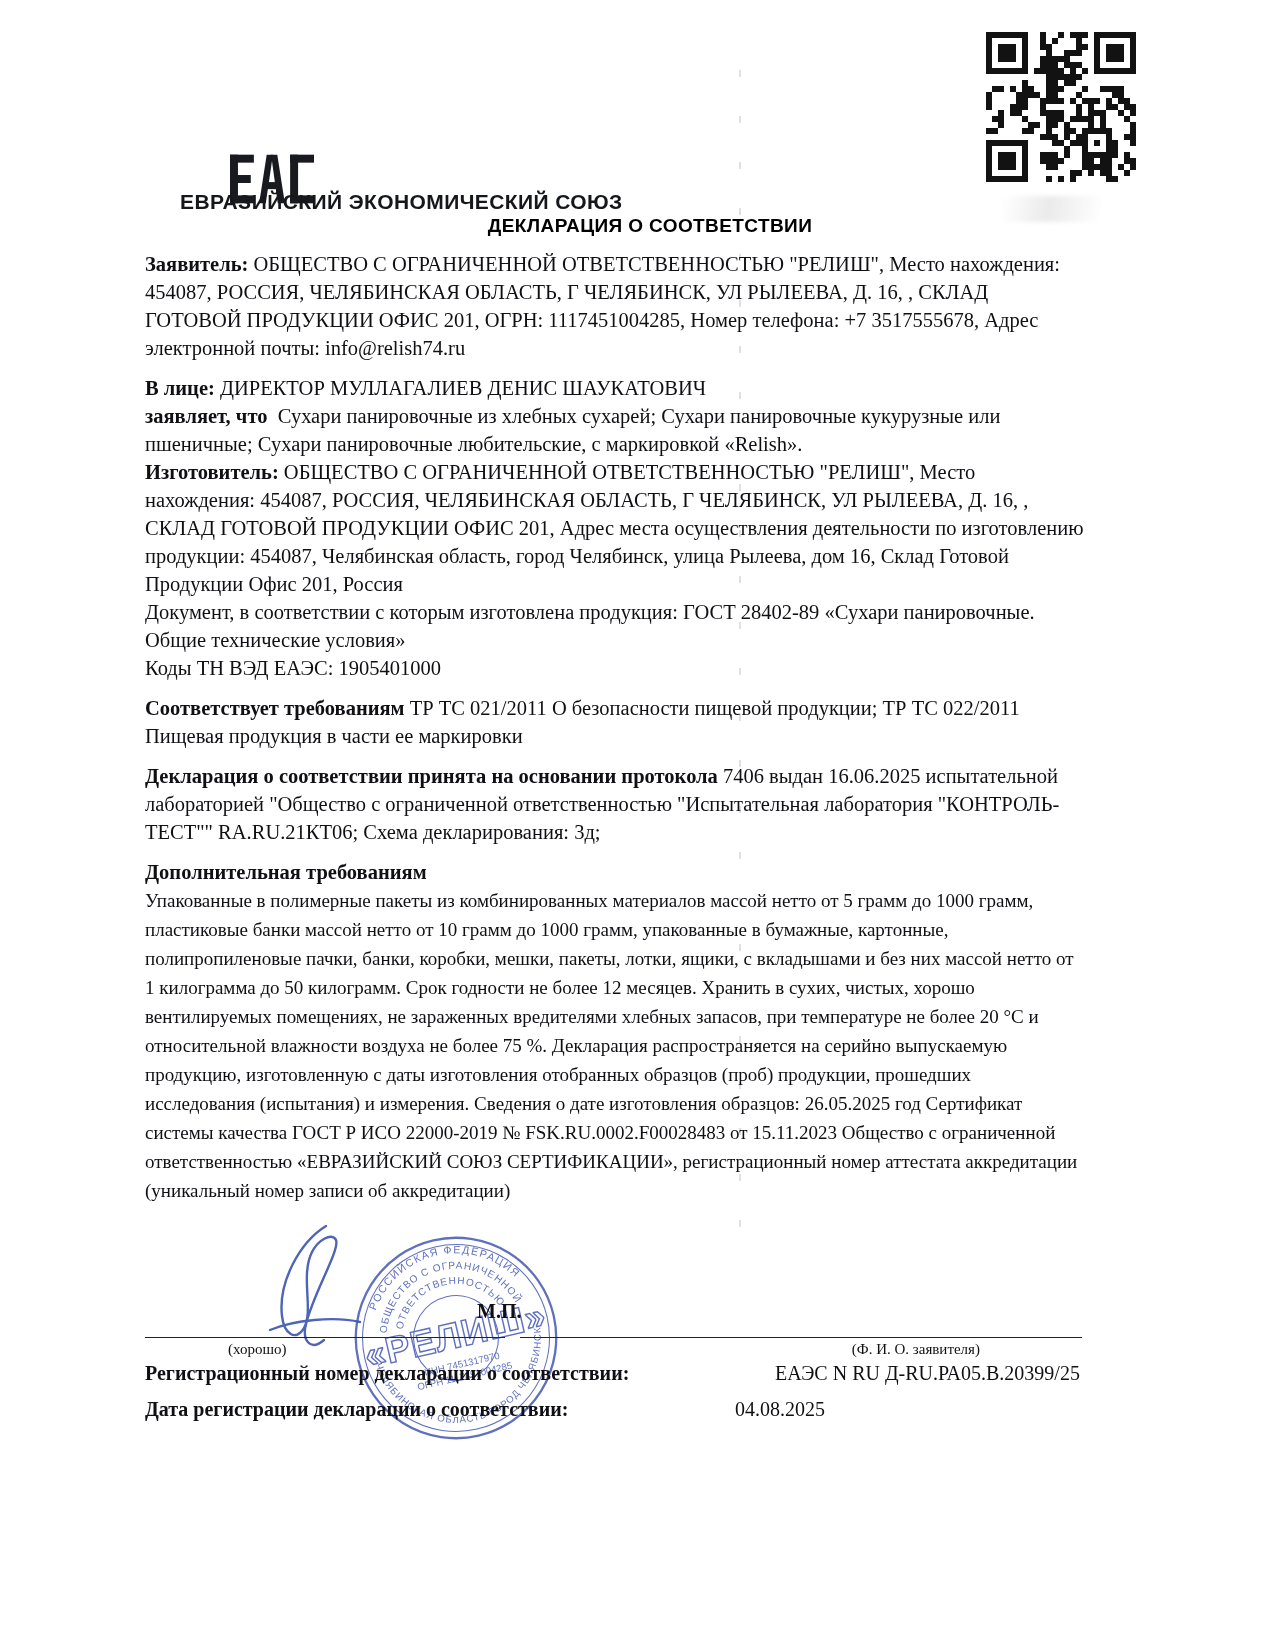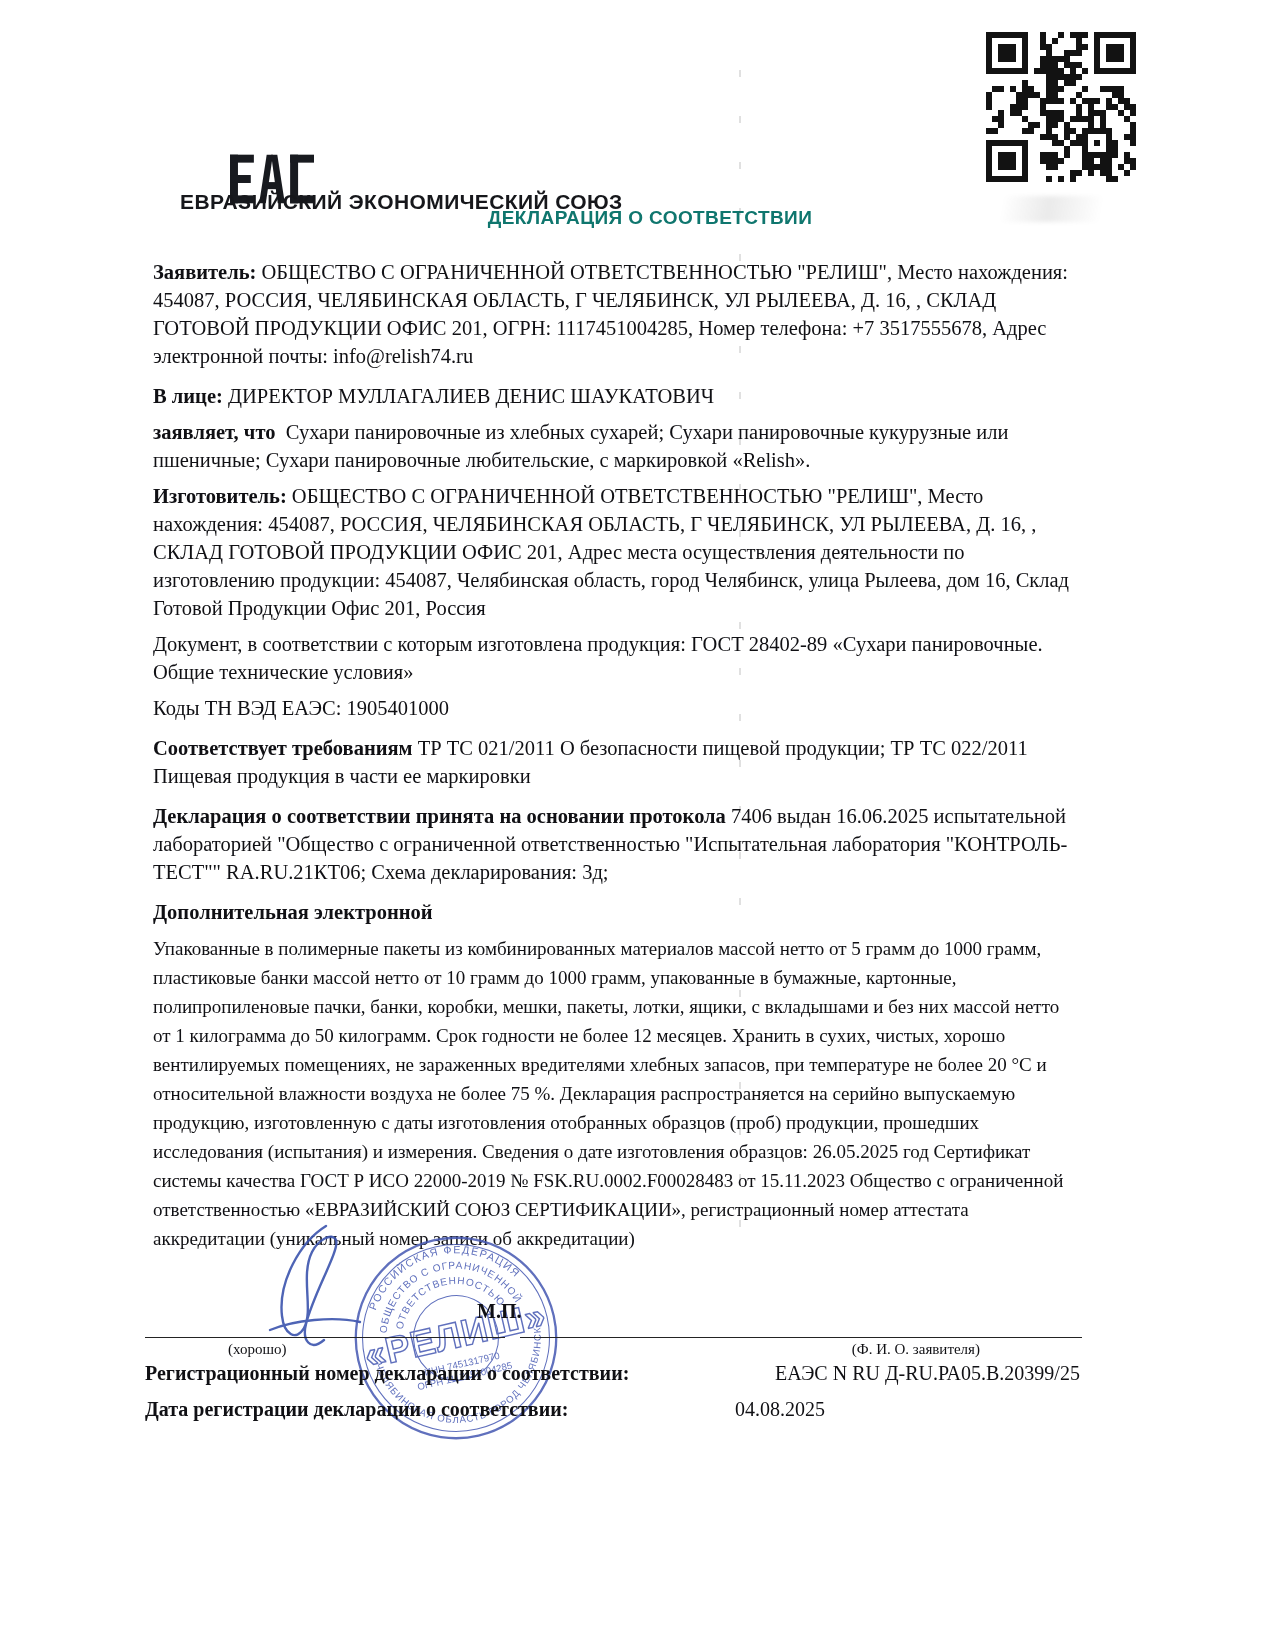--- a/index.html
+++ b/index.html
@@ -5,27 +5,27 @@
   html,body{margin:0;padding:0;background:#e8e8e8;}
   .page{position:relative;width:1275px;height:1650px;background:#ffffff;overflow:hidden;
         font-family:"Liberation Serif",serif;color:#101014;margin:0 auto;}
 
   
   .eac-logo{position:absolute;left:230px;top:146px;width:84px;height:66px;}
   .qr{position:absolute;left:986px;top:32px;width:150px;height:150px;}
   .title1{position:absolute;left:180px;top:170px;width:940px;text-align:left;
           font-family:"Liberation Sans",sans-serif;font-weight:700;font-size:21px;
           letter-spacing:.4px;color:#16171b;margin-top:20px;}
-  .title2{position:absolute;left:180px;top:207px;width:940px;text-align:center;
+  .title2{position:absolute;left:180px;top:215px;width:940px;text-align:center;
           font-family:"Liberation Sans",sans-serif;font-weight:700;font-size:19px;
-          letter-spacing:.4px;color:#0f766e;}
+          letter-spacing:.4px;color:#000000;}
 
   
   .content{position:absolute;left:145px;top:250px;width:940px;font-size:20.5px;line-height:28px;}
-  .content p{margin:8px;}
+  .content p{margin:0;}
   .content p.mt{margin-top:12px;}
   b{font-weight:bold;}
   .small-tail{font-size:19px;}
 
   
   .fold-line{position:absolute;left:739px;top:70px;width:2px;height:1190px;opacity:.18;
     background:repeating-linear-gradient(to bottom,#555 0 7px,transparent 7px 46px);}
   .smudge{position:absolute;left:990px;top:196px;width:130px;height:26px;opacity:.15;
     background:linear-gradient(100deg,transparent 10%,#777 45%,transparent 85%);filter:blur(2px);}
 
@@ -319,21 +319,21 @@
     </p>
     <p class="mt">
       <b>Соответствует требованиям</b>
       <span>ТР ТС 021/2011 О безопасности пищевой продукции; ТР ТС 022/2011 Пищевая продукция в части ее маркировки</span>
     </p>
     <p class="mt">
       <b>Декларация о соответствии принята на основании протокола</b>
       <span>7406 выдан 16.06.2025 испытательной лабораторией "Общество с ограниченной ответственностью "Испытательная лаборатория "КОНТРОЛЬ-ТЕСТ"" RA.RU.21КТ06; Схема декларирования: 3д;</span>
     </p>
     <p class="mt">
-      <b>Дополнительная электронной</b>
+      <b>Дополнительная требованиям</b>
     </p>
     <p>
       <span class="small-tail">Упакованные в полимерные пакеты из комбинированных материалов массой нетто от 5 грамм до 1000 грамм, пластиковые банки массой нетто от 10 грамм до 1000 грамм, упакованные в бумажные, картонные, полипропиленовые пачки, банки, коробки, мешки, пакеты, лотки, ящики, с вкладышами и без них массой нетто от 1 килограмма до 50 килограмм. Срок годности не более 12 месяцев. Хранить в сухих, чистых, хорошо вентилируемых помещениях, не зараженных вредителями хлебных запасов, при температуре не более 20 °С и относительной влажности воздуха не более 75 %. Декларация распространяется на серийно выпускаемую продукцию, изготовленную с даты изготовления отобранных образцов (проб) продукции, прошедших исследования (испытания) и измерения. Сведения о дате изготовления образцов: 26.05.2025 год Сертификат системы качества ГОСТ Р ИСО 22000-2019 № FSK.RU.0002.F00028483 от 15.11.2023 Общество с ограниченной ответственностью «ЕВРАЗИЙСКИЙ СОЮЗ СЕРТИФИКАЦИИ», регистрационный номер аттестата аккредитации (уникальный номер записи об аккредитации)</span>
     </p>
   </div>
 
   <svg class="autograph" viewBox="0 0 140 150">
     <g fill="none" stroke="#3b54ae" stroke-width="2.4" stroke-linecap="round">
       <path d="M78,14 C52,30 30,70 34,104 C36,122 48,130 56,116 C66,98 52,64 64,40 C70,28 84,20 88,28 C92,38 66,80 58,112 C54,128 62,140 76,128"></path>
       <path d="M22,118 C46,108 86,104 112,110"></path>

